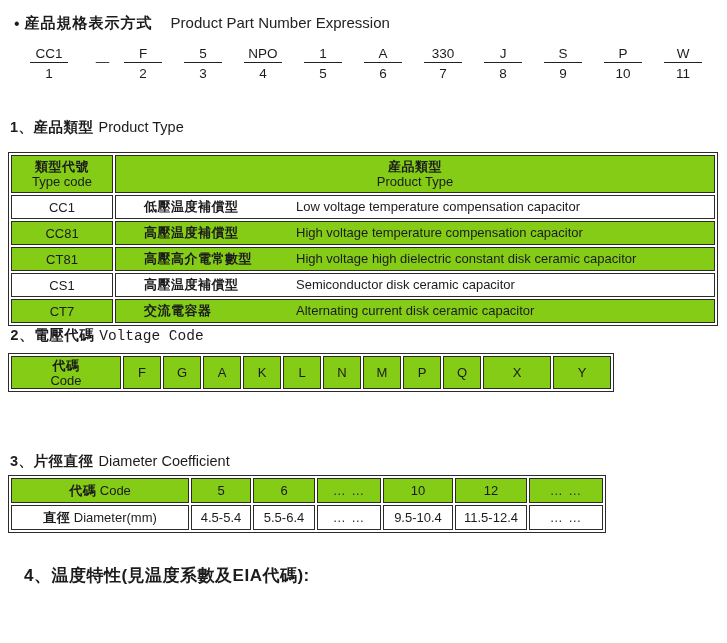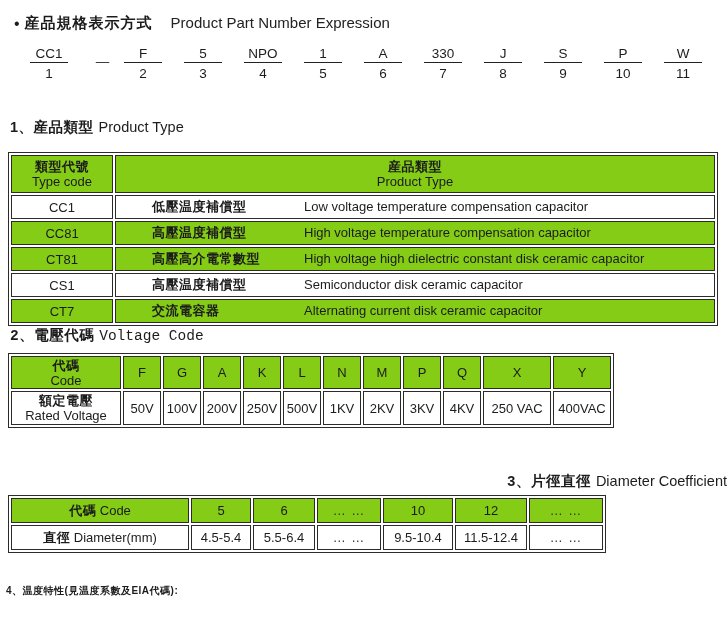--- a/index.html
+++ b/index.html
@@ -18,35 +18,35 @@
   .seg-code {min-width:30px; text-align:center; padding:0 4px 1px 4px; border-bottom:1.5px solid #222; line-height:15px;}
   .seg-num {line-height:15px; padding-top:3px;}
   .pn-dash {width:24px; margin-right:10px; margin-top:8px; text-align:center; line-height:15px; letter-spacing:-1px;}
 
   
   .sec-heading {margin-left:10px; font-size:14.5px; white-space:nowrap;}
   .sec-zh {font-weight:bold; letter-spacing:0.5px;}
   .sec-en {margin-left:5px; font-weight:normal;}
   .h1m {margin-top:37px;}
   .h2m {margin-top:0;font-family:Liberation Mono, monospace;}
-  .h3m {margin-top:44px;text-align:right;}
+  .h3m {margin-top:60px;}
 
   
   table {border-collapse:separate; border-spacing:2px; border:1px solid #2b2b2b; margin-left:8px; background:#fff;}
   td {border:1px solid #2b2b2b; font-size:13px; vertical-align:middle; padding:0;}
   .hzh {font-weight:bold; line-height:15px; letter-spacing:0.5px;}
   .hen {font-weight:normal; line-height:15px;}
   .shade {background:#84cc16;}
 
   
   .t1 {width:710px; margin-top:15px;}
   .t1 .c1 {width:100px; text-align:center;}
   .t1 .head td {height:36px; text-align:center;}
   .t1 .row td {height:22px;}
-  .t1 .desc {padding-left:36px; text-align:left;}
+  .t1 .desc {padding-left:28px; text-align:left;}
   .t1 .desc .zh {display:inline-block; width:152px; font-weight:bold; letter-spacing:0.5px;}
 
   
   .t2 {margin-top:8px;}
   .t2 td {text-align:center;}
   .t2 .head td {height:31px;}
   .t2 .data td {height:32px;}
   .t2 .c1 {width:108px;}
   .t2 .wn {width:36px;}
   .t2 .wx {width:66px;}
@@ -59,21 +59,21 @@
   .t3 .c1 {width:176px;}
   .t3 .d-a {width:58px;}
   .t3 .d-b {width:60px;}
   .t3 .d-c {width:62px;}
   .t3 .d-d {width:68px;}
   .t3 .d-e {width:70px;}
   .t3 .d-f {width:72px;}
   .t3 .dots {color:#333; letter-spacing:1px;}
 
   
-  .sec4-zh {margin:31px 0 0 6px; font-size:10px; font-weight:bold; letter-spacing:0.5px;}
+  .sec4-zh {margin:31px 0 0 24px; font-size:17px; font-weight:bold; letter-spacing:0.5px;}
 </style>
 </head>
 <body>
 
 <div class="page">
 
   <div class="title-row">
     <span class="bullet">•</span><span class="title-zh">産品規格表示方式</span><span class="title-en">Product Part Number Expression</span>
   </div>
 
@@ -180,37 +180,20 @@
       <td class="wn shade">A</td>
       <td class="wn shade">K</td>
       <td class="wn shade">L</td>
       <td class="wn shade">N</td>
       <td class="wn shade">M</td>
       <td class="wn shade">P</td>
       <td class="wn shade">Q</td>
       <td class="wx shade">X</td>
       <td class="wy shade">Y</td>
     </tr>
-    <tr class="data">
-      <td class="c1">
-        <div class="hzh">額定電壓</div>
-        <div class="hen">Rated Voltage</div>
-      </td>
-      <td>50V</td>
-      <td>100V</td>
-      <td>200V</td>
-      <td>250V</td>
-      <td>500V</td>
-      <td>1KV</td>
-      <td>2KV</td>
-      <td>3KV</td>
-      <td>4KV</td>
-      <td>250 VAC</td>
-      <td>400VAC</td>
-    </tr>
   </tbody>
     </table>
 
   <div class="sec-heading h3m">
     <span class="sec-zh">3、片徑直徑</span><span class="sec-en">Diameter Coefficient</span>
   </div>
 
   <table class="t3">
     <tbody>
         <tr class="head">

